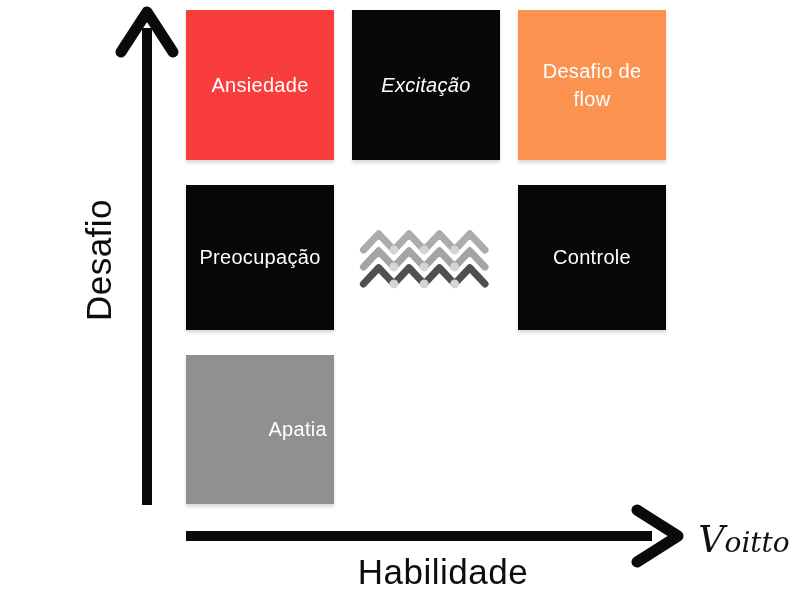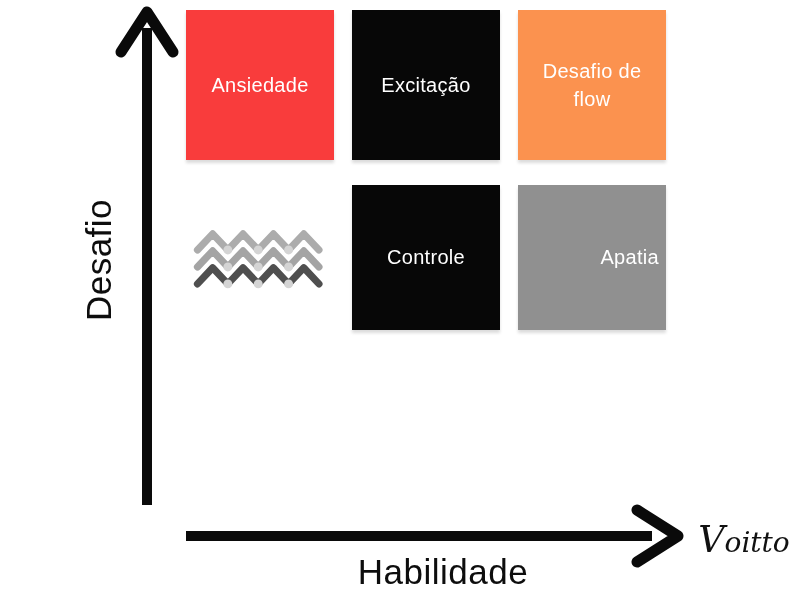--- a/index.html
+++ b/index.html
@@ -83,25 +83,28 @@
   <polyline points="637,510 678,536 637,562" fill="none" stroke-width="11" stroke-linecap="round" stroke-linejoin="round" stroke="#0a0a0a"></polyline>
 </svg>
 
 <div class="axis-label y">Desafio</div>
 <div class="axis-label x">Habilidade</div>
 
 <div class="matrix">
   <div class="cell" style="background: rgb(249, 60, 60); color: rgb(255, 255, 255);">
     <span>Ansiedade</span>
   </div>
-  <div class="cell" style="background: rgb(7, 7, 7); color: rgb(255, 255, 255);">
+  <div class="cell" style="background: rgb(7, 7, 7); color: rgb(255, 255, 255); font-style: italic;">
     <span>Excitação</span>
   </div>
   <div class="cell" style="background: rgb(251, 146, 79); color: rgb(255, 255, 255);">
     <span>Desafio de flow</span>
+  </div>
+  <div class="cell" style="background: rgb(7, 7, 7); color: rgb(255, 255, 255);">
+    <span>Preocupação</span>
   </div>
   <div class="cell center" style="background: rgb(255, 255, 255);">
     <svg class="waves-svg" viewBox="0 0 150 74">
       <g fill="none" stroke-width="8" stroke-linecap="round" stroke-linejoin="round">
         <polyline points="5,28 22,10 39,28 56,10 73,28 90,10 107,28 124,10 141,28" stroke="#ACACAC"></polyline>
         <polyline points="5,47 22,29 39,47 56,29 73,47 90,29 107,47 124,29 141,47" stroke="#A4A4A4"></polyline>
         <polyline points="5,66 22,48 39,66 56,48 73,66 90,48 107,66 124,48 141,66" stroke="#4F4F4F"></polyline>
       </g>
       <g>
         <circle cx="39" cy="28" r="5" fill="#D4D4D4"></circle>

